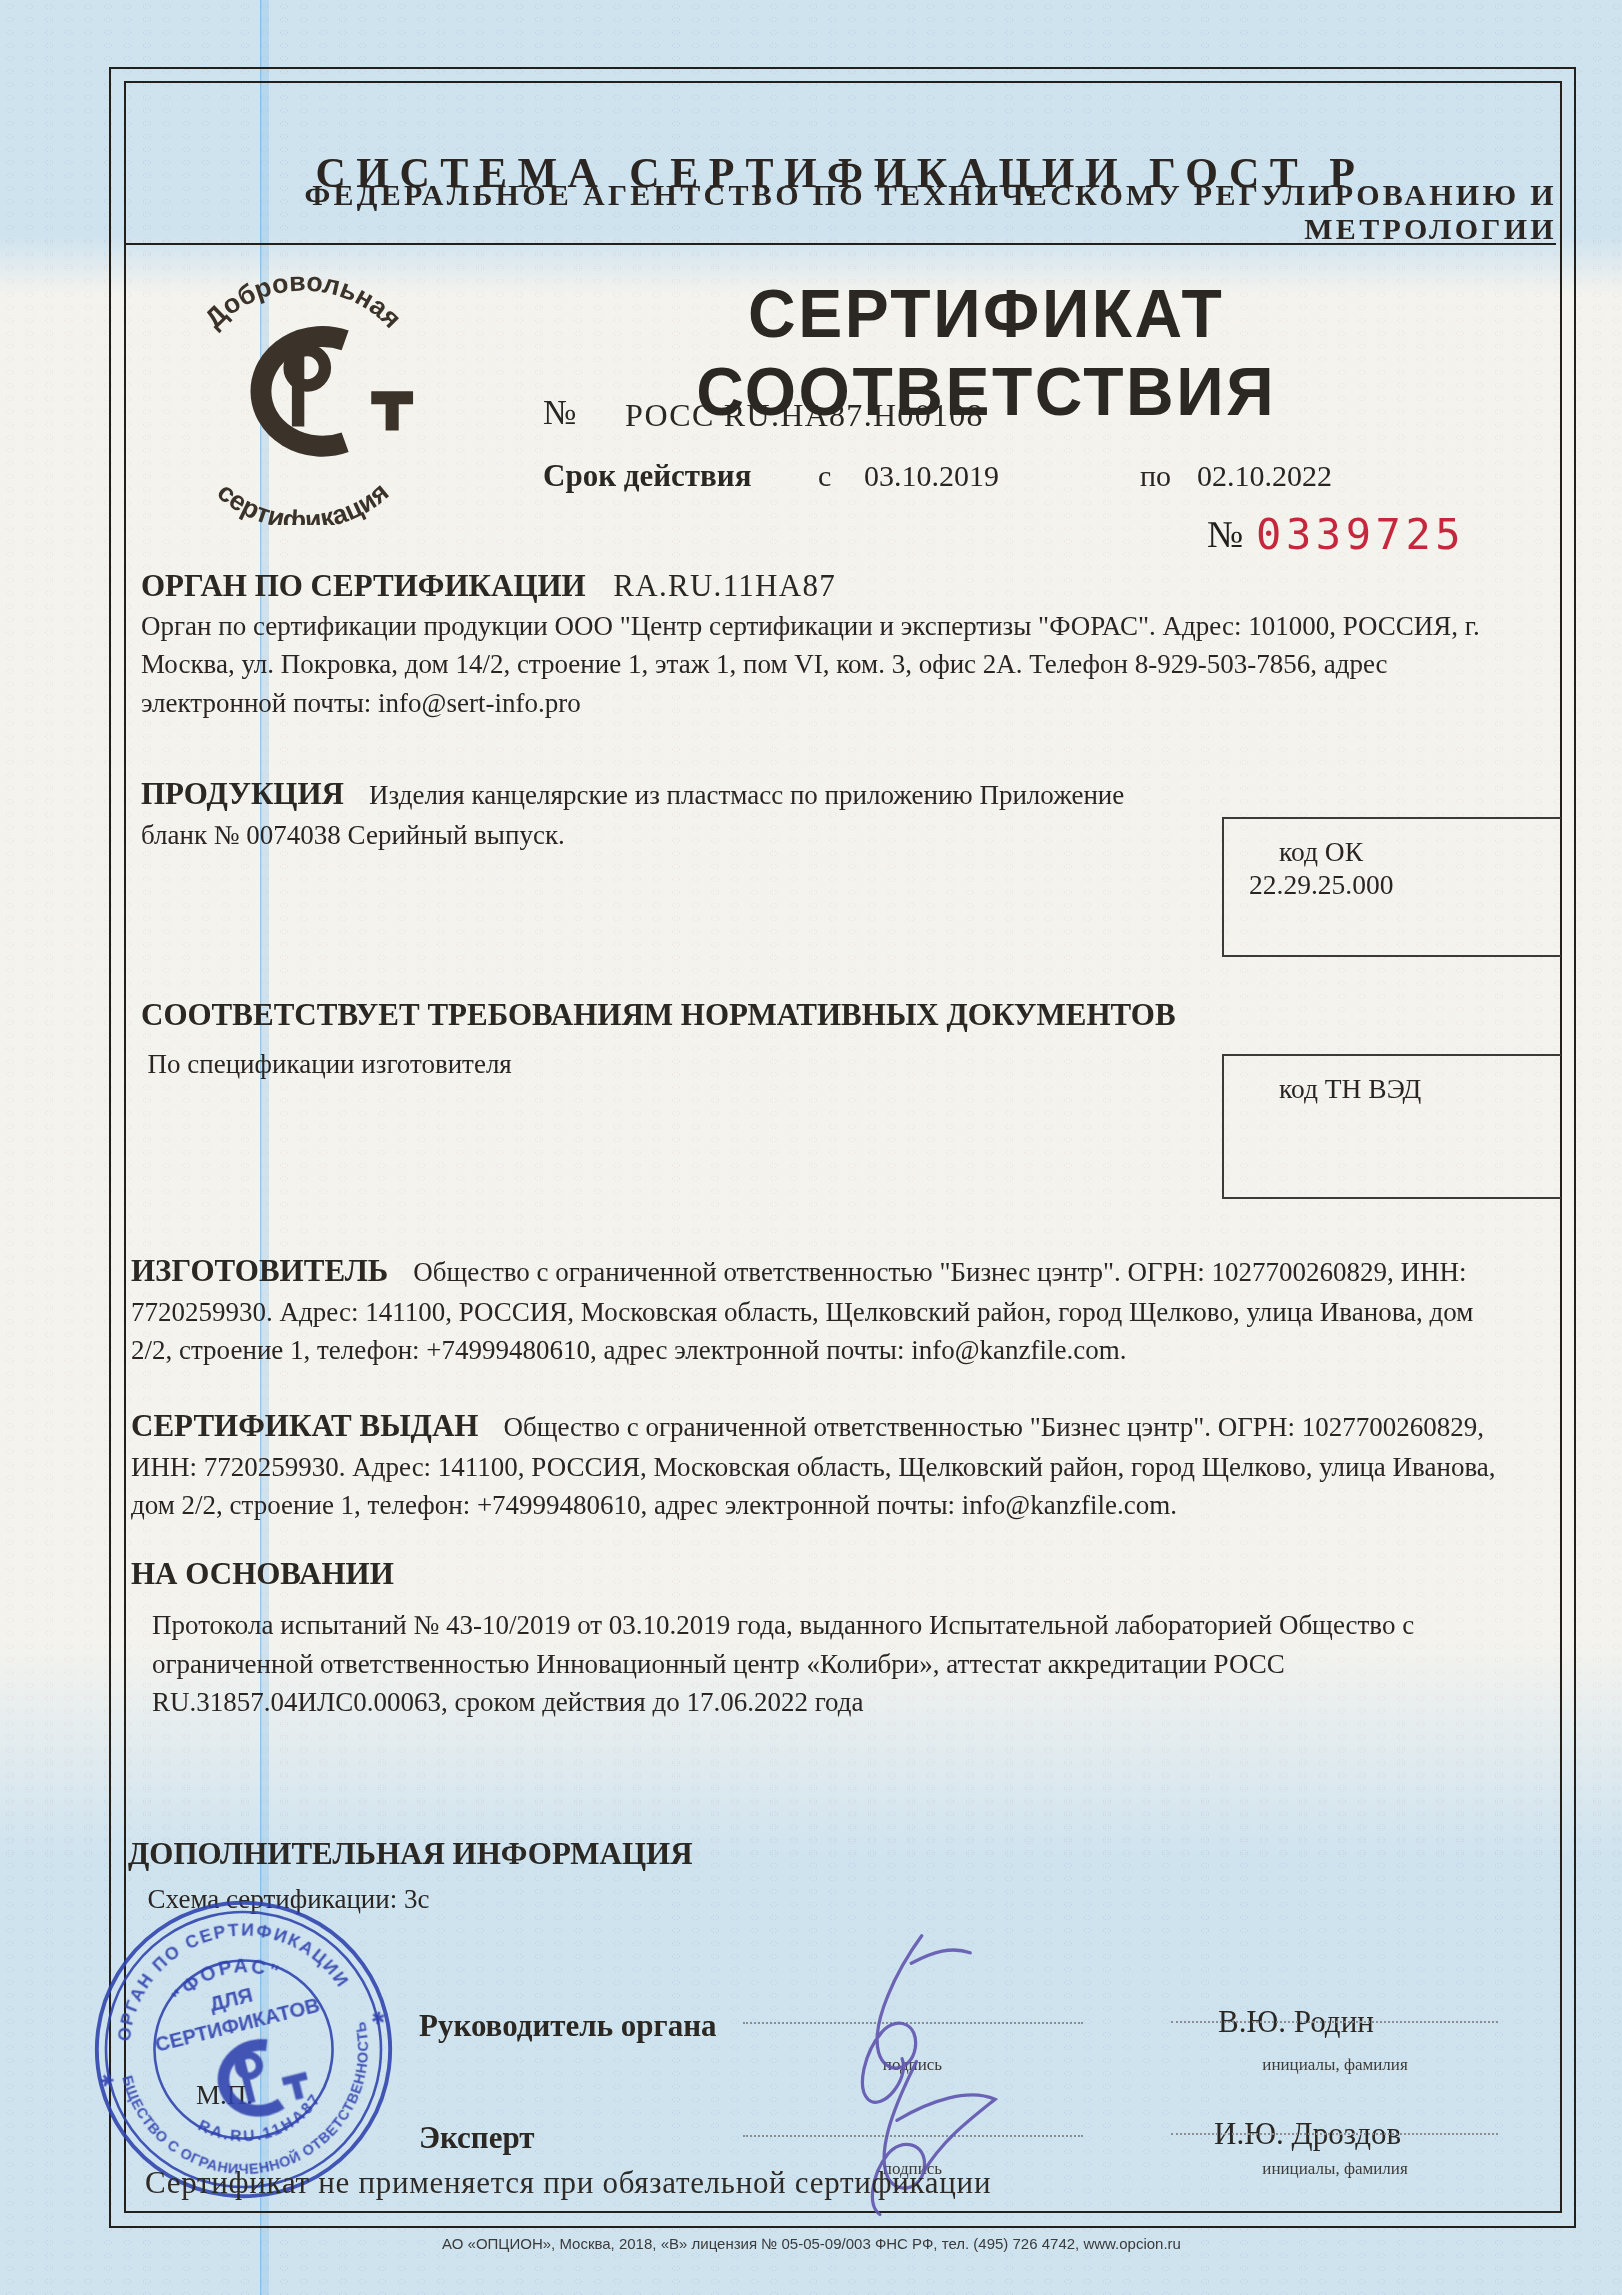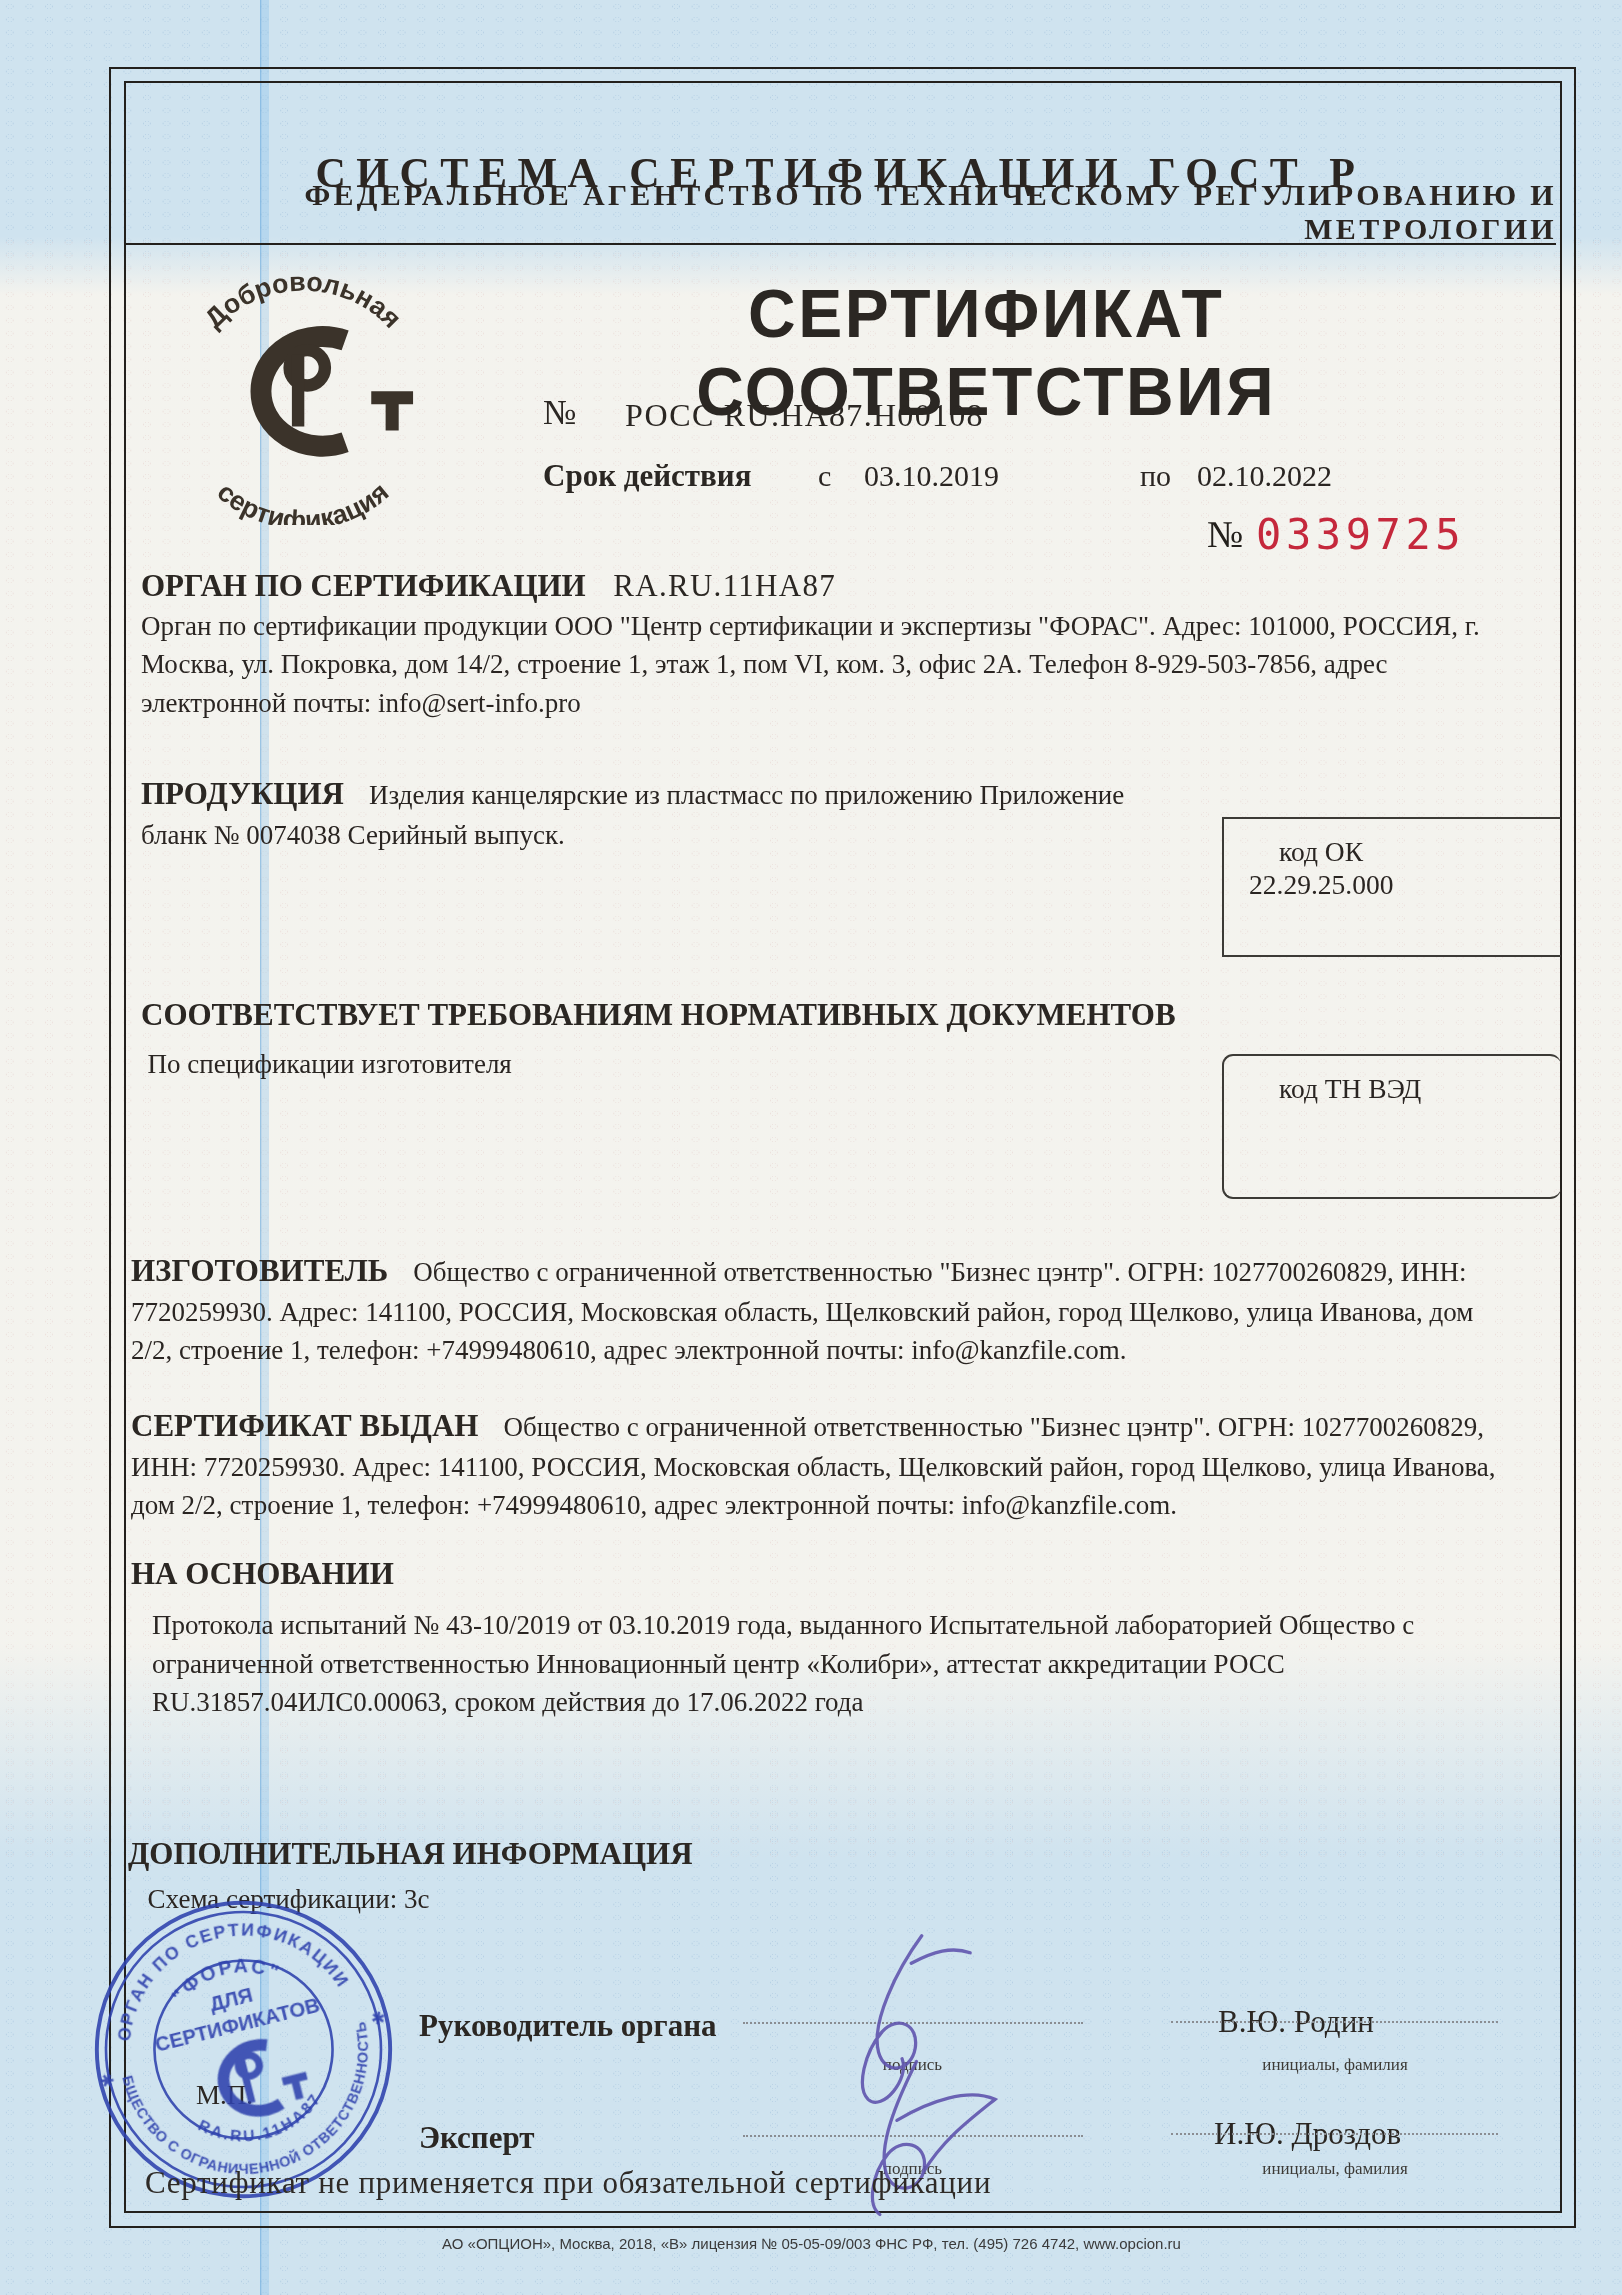--- a/index.html
+++ b/index.html
@@ -48,21 +48,21 @@
   .sec-conf .p{margin-top:11.8px;margin-left:6.5px;}
   .sec-man{left:131px;top:1249px;width:1377px;}
   .sec-iss{left:131px;top:1404px;width:1377px;}
   .sec-bas{left:131px;top:1556px;width:1368px;}
   .sec-bas .p{margin-top:14.4px;margin-left:21px;}
   .sec-add{left:128px;top:1836px;width:1368px;}
   .sec-add .p{margin-top:7.9px;margin-left:19.6px;}
   .inline-gap{margin-right:25px;}
   .codebox{position:absolute;border:2px solid #3c3a36;border-right:none;background:transparent;}
   .box-ok{left:1222px;top:817px;width:337px;height:136px;}
-  .box-tnved{left:1222px;top:1054px;width:337px;height:141px;border-radius:11px;}
+  .box-tnved{left:1222px;top:1054px;width:337px;height:141px;}
   .codebox .lbl{display:block;margin:17px 0 1.3px 55px;font-size:27.5px;color:#2a2522;}
   .codebox .cval{display:block;margin:1.3px 0 0 25px;font-size:27.5px;color:#2a2522;}
   .sig-role{font-size:31px;font-weight:bold;color:#2b2723;}
   .sig-line{position:absolute;border-bottom:2px dotted #8a8d92;}
   .sig-small{font-size:17px;color:#3c3a36;text-align:center;}
   .sig-name{font-size:31px;color:#2b2723;}
   .mp{left:196px;top:2040px;font-size:27px;color:#2b2723;margin-top:40px;}
   .disclaimer{left:145px;top:2165px;font-size:31px;color:#2e2a26;letter-spacing:0.7px;}
   .footer{left:0;top:2235px;width:1623px;text-align:center;font-family:"Liberation Sans",sans-serif;font-size:15px;color:#3a3a3a;}
   .stamp-wrap{left:89px;top:1895px;width:309px;height:309px;transform:rotate(-14deg);}

